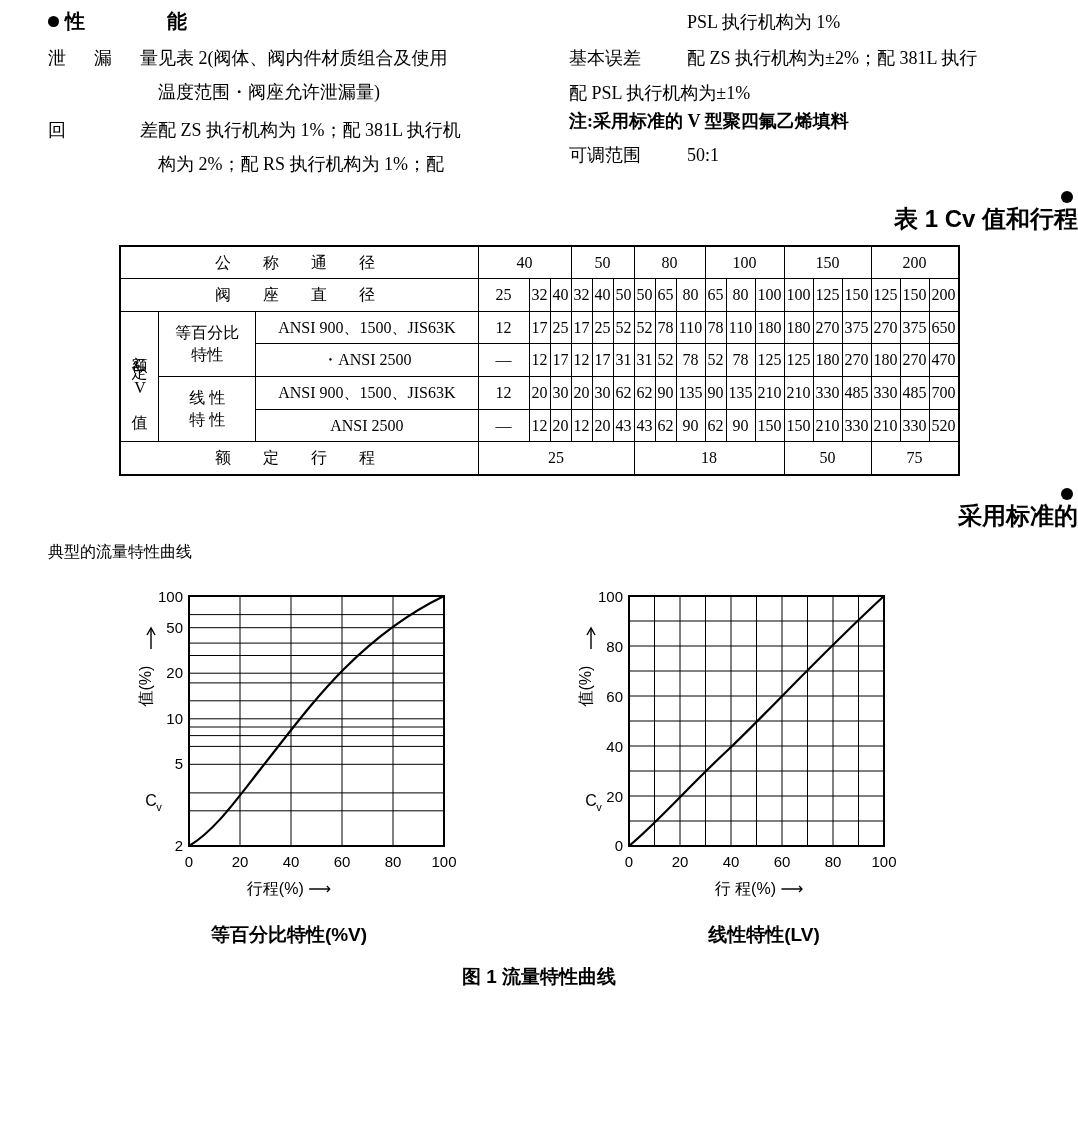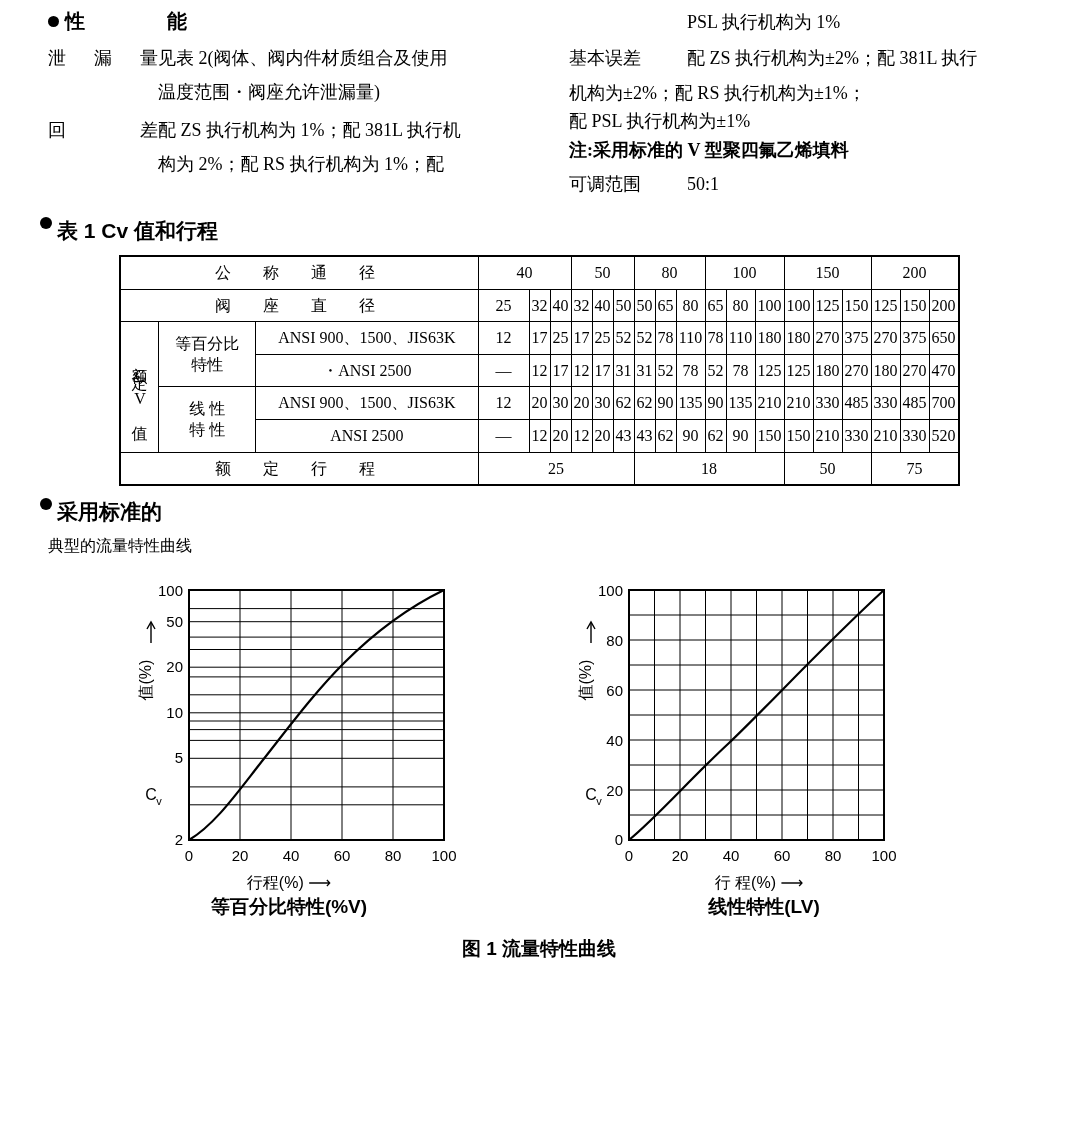--- a/index.html
+++ b/index.html
@@ -38,23 +38,24 @@
   .spec-label span{display:inline-block;}
   .spec-val{flex:1;}
   .indent{padding-left:110px;font-size:18px;line-height:1.55;}
   .bold{font-weight:bold;}
 
   .right-line{font-size:18px;line-height:1.6;}
   .right-indent{padding-left:118px;font-size:18px;line-height:1.6;}
 
   
   .sec-head{
-    display:flex;align-items:flex-start;font-size:21px;font-weight:bold;
+    display:flex;align-items:flex-end;font-size:24px;font-weight:bold;
     margin:12px 0 10px 40px;
     font-family:"Liberation Sans","DejaVu Sans",sans-serif;
+    flex-direction:column;
   }
   .sec-head .bullet-dot{width:12px;height:12px;margin-right:5px;}
 
   
   table.cv{
     border-collapse:collapse;
     margin:0 auto;
     width:841px;
     font-size:16px;
     font-family:"Liberation Serif","DejaVu Serif",serif;
@@ -78,21 +79,21 @@
     line-height:1;
     margin:0 auto;
   }
   .nom-w{width:62px;}
   .seat-w{width:46px;}
 
   
   .charts{display:flex;justify-content:center;margin-top:18px;}
   .chart-box{width:500px;position:relative;}
   .chart-caption{
-    text-align:center;font-size:19px;font-weight:bold;
+    text-align:center;font-size:19px;font-weight:bold;margin-top:22px;
     font-family:"Liberation Sans","DejaVu Sans",sans-serif;
   }
   .fig-caption{
     text-align:center;font-size:19px;font-weight:bold;margin-top:16px;
     font-family:"Liberation Sans","DejaVu Sans",sans-serif;
   }
   .note{margin:2px 0 0 48px;font-size:16px;}
 </style>
 </head>
 <body>
@@ -130,21 +131,20 @@
 
     <div class="col col-right">
       <div class="right-indent">PSL 执行机构为 1%</div>
 
       <div class="spec-row" style="margin-top:8px;">
         <div class="spec-label wide">
           <span>基本误差</span>
         </div>
         <div class="spec-val">配 ZS 执行机构为±2%；配 381L 执行</div>
       </div>
-      <div class="right-line">机构为±2%；配 RS 执行机构为±1%；</div>
       <div class="right-line">配 PSL 执行机构为±1%</div>
       <div class="right-line bold">注:采用标准的 V 型聚四氟乙烯填料</div>
 
       <div class="spec-row" style="margin-top:6px;">
         <div class="spec-label wide">
           <span>可调范围</span>
         </div>
         <div class="spec-val">50:1</div>
       </div>
     </div>

